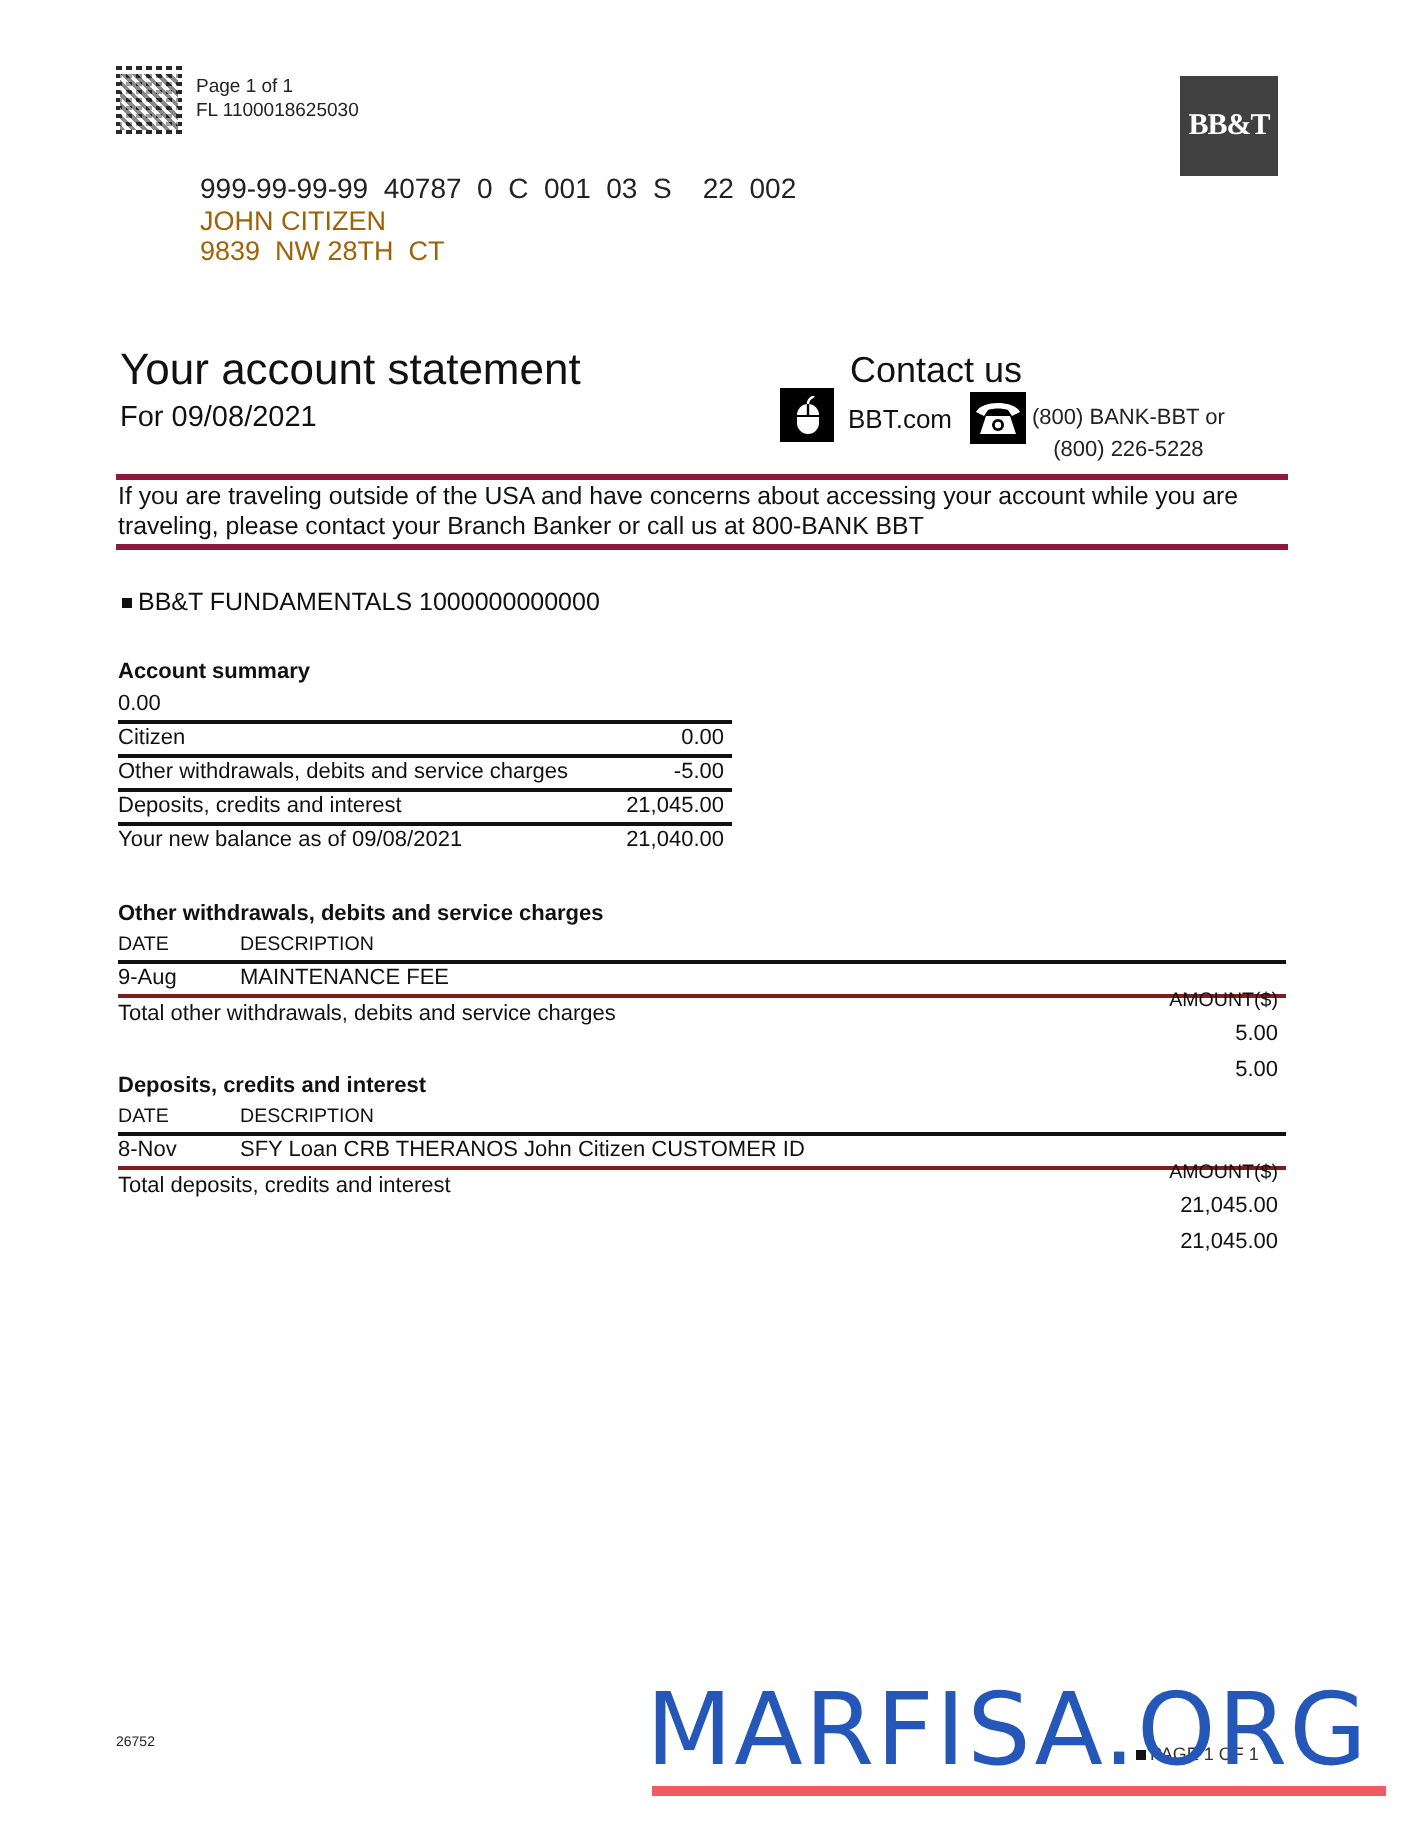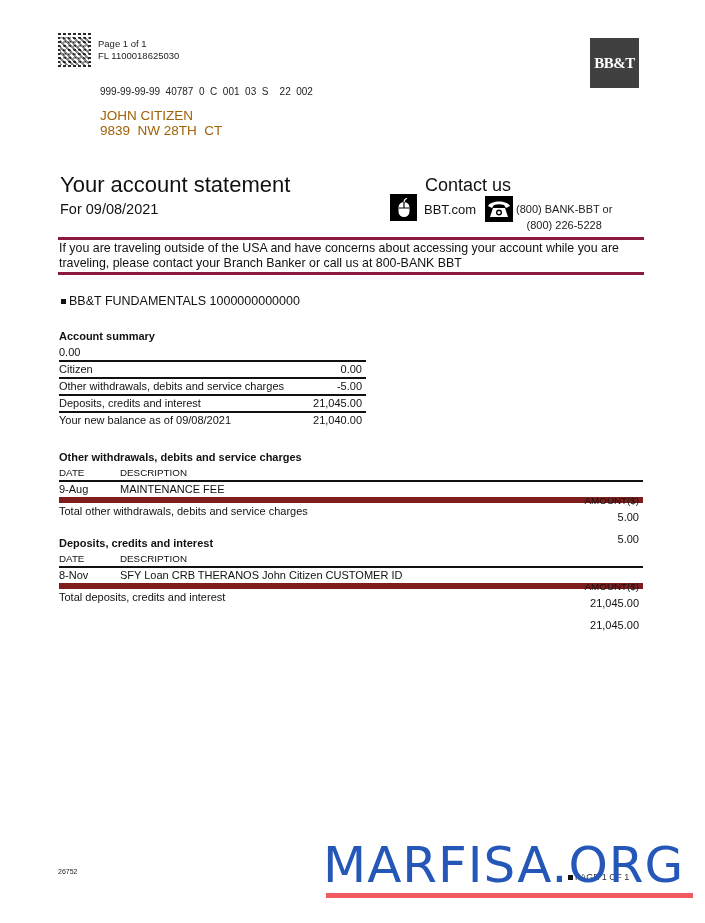--- a/index.html
+++ b/index.html
@@ -10,21 +10,21 @@
           repeating-linear-gradient(90deg, #fff 0 2px, transparent 2px 5px),
           repeating-linear-gradient(0deg, #fff 0 2px, transparent 2px 4px);
         opacity:0.9; }
   .qr-inner { position:absolute; inset:4px; background:
           repeating-linear-gradient(45deg, #111 0 2px, #fff 2px 4px); opacity:.55; }
   .pageinfo { left:98px; top:38px; font-size:9.5px; line-height:12px; color:#222; }
   .logo { left:590px; top:38px; width:49px; height:50px; background:#404040; color:#fff;
           font-family:"Liberation Serif", serif; font-weight:bold; font-size:15px; letter-spacing:-0.5px;
           display:flex; align-items:center; justify-content:center; }
   .addr { left:100px; top:86px; }
-  .addr .code { font-size:10px; color:#222; margin-bottom:11px; }
+  .addr .code { font-size:14px; color:#222; margin-bottom:1px; }
   .addr .line { font-size:13.5px; line-height:15px; color:#a16207; }
   .title { left:60px; top:172px; font-size:22px; color:#111;text-align:center; }
   .fordate { left:60px; top:201px; font-size:14.5px; color:#111; }
   .contact-title { left:425px; top:175px; font-size:18px; }
   .icon-box { background:#000; color:#fff; display:flex; align-items:center; justify-content:center; }
   .mouse-icon { left:390px; top:194px; width:27px; height:27px; }
   .phone-icon { left:485px; top:196px; width:28px; height:26px; }
   .bbtcom { left:424px; top:202px; font-size:13px; }
   .phone-text { left:516px; top:201px; font-size:11px; line-height:16px; color:#222;text-align:center; }
   .rule { left:58px; width:586px; height:3px; background:#8b1a3e; }
@@ -33,21 +33,21 @@
   .bullet { width:5px; height:5px; background:#111; display:inline-block; }
   .h-sec { font-size:11px; font-weight:bold; }
   .summary { left:59px; top:330px; width:307px; }
   .summary .h-sec { margin-bottom:3px; }
   .srow { display:flex; justify-content:space-between; font-size:11px; height:15px; line-height:15px; padding:0 4px 0 0; border-bottom:2px solid #111; margin-bottom:0px; }
   .srow:last-child { border-bottom:none; }
   .srow span { display:block; }
   .txsec { left:59px; width:584px; }
   .txsec .h-sec { margin-bottom:4px; }
   .thead { display:flex; font-size:9.8px; height:12px; line-height:12px; border-bottom:2px solid #111; padding-bottom:1px; }
-  .trow { display:flex; font-size:11px; height:15px; line-height:15px; border-bottom:6px solid #7f1d1d; }
+  .trow { display:flex; font-size:11px; height:15px; line-height:15px; border-bottom:2px solid #7f1d1d; }
   .ttotal { display:flex; font-size:11px; height:16px; line-height:16px;gap:16px; }
   .c-date { width:61px; }
   .c-desc { flex:1; }
   .c-amt { width:120px; text-align:right; padding-right:4px;margin-top:28px; }
   .footer-num { left:58px; top:868px; font-size:7px; color:#222; }
   .watermark { left:323px; top:840px; font-size:50px; font-family:"DejaVu Sans", sans-serif; color:#2457b8; letter-spacing:1px; line-height:50px; }
   .wm-bar { left:326px; top:893px; width:367px; height:5px; background:#f25a62; }
   .pagefoot { left:568px; top:872px; font-size:9px; color:#333; display:flex; align-items:center; gap:2px; }
   .pagefoot .bullet { width:5px; height:5px; }
 </style>

